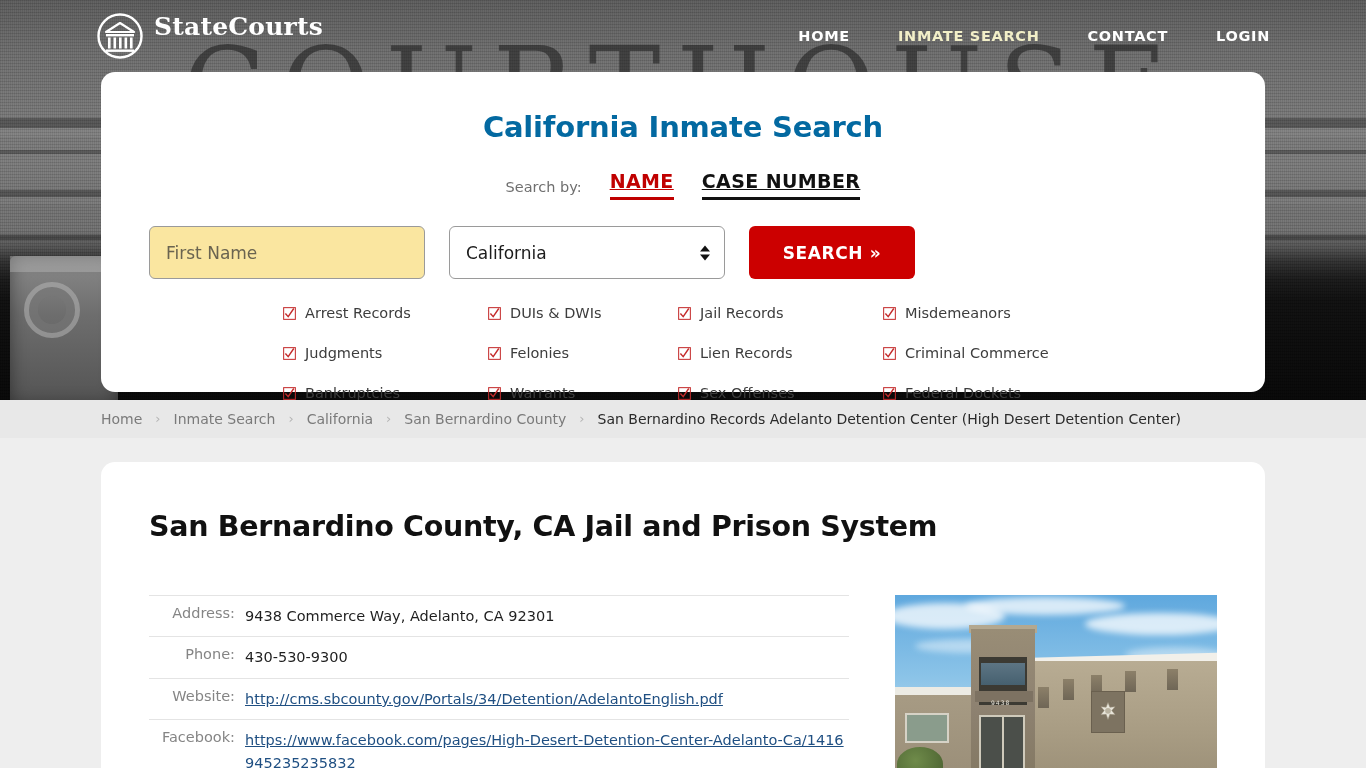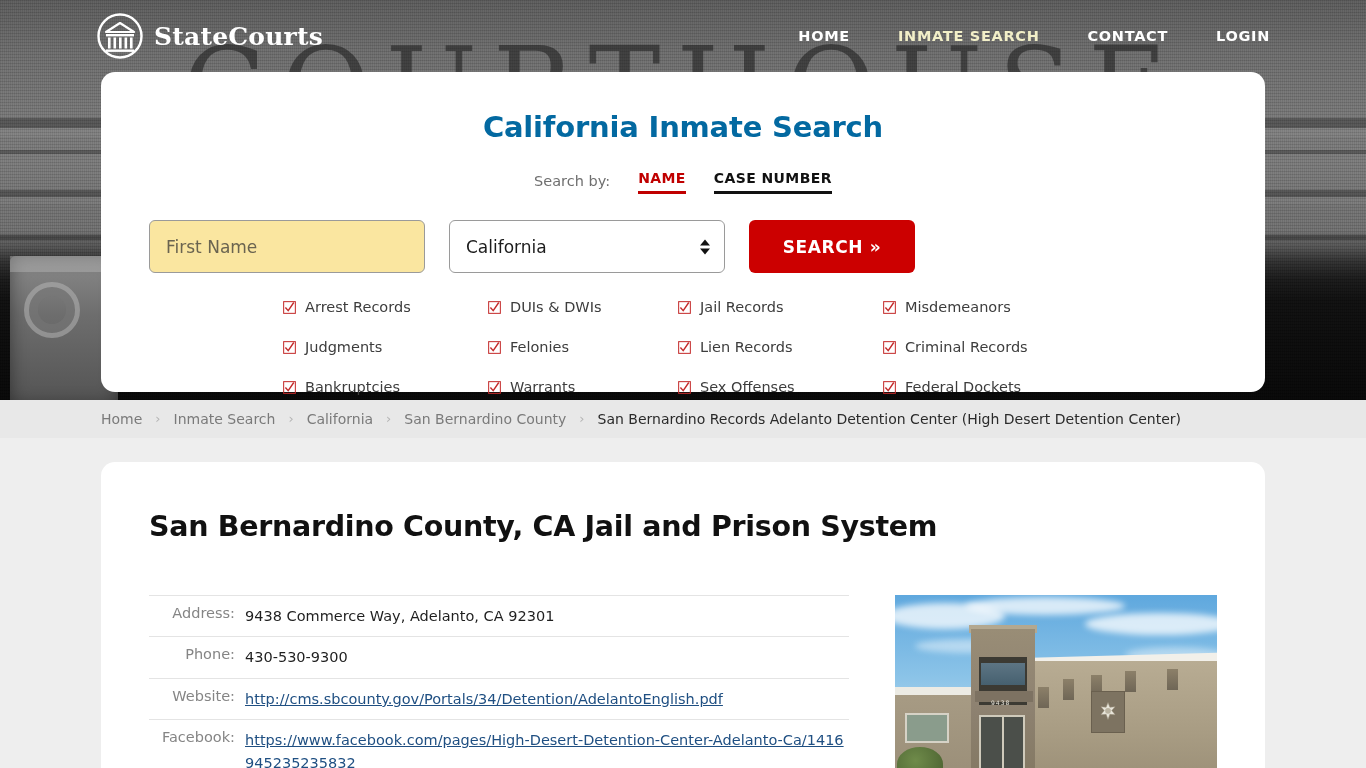--- a/index.html
+++ b/index.html
@@ -94,21 +94,21 @@
   .topbar {
     position: relative;
     z-index: 5;
     width: 1366px;
     height: 72px;
     display: flex;
     align-items: center;
     justify-content: space-between;
     padding: 0 96px 0 96px;
   }
-  .brand { display: flex; align-items: center; gap: 10px; }
+  .brand { display: flex; align-items: flex-start; gap: 10px; }
   .brand-mark { width: 48px; height: 48px; display: block; }
   .brand-name {
     font-family: "DejaVu Serif", "Liberation Serif", serif;
     font-weight: bold;
     font-size: 25px;
     color: #ffffff;
     letter-spacing: 0.2px;
   }
   .nav { display: flex; align-items: center; gap: 0; }
   .nav a {
@@ -144,25 +144,26 @@
   }
   .searchby-row {
     display: flex;
     align-items: flex-end;
     justify-content: center;
     gap: 28px;
     margin-top: 26px;
   }
   .searchby-label { font-size: 14.5px; color: #6f6f6f; padding-bottom: 5px; }
   .tab {
-    font-size: 14px;
+    font-size: 19px;
     font-weight: bold;
     letter-spacing: 0.4px;
     padding-bottom: 5px;
     cursor: pointer;
+    text-decoration: underline;
   }
   .tab.name { color: #c00000; border-bottom: 3px solid #c00000; }
   .tab.case { color: #111111; border-bottom: 3px solid #111111; }
 
   .form-row {
     display: flex;
     align-items: center;
     gap: 24px;
     margin-top: 26px;
   }
@@ -544,21 +545,21 @@
             <rect x="0.7" y="0.7" width="12.6" height="12.6" fill="none" stroke="#c42b2b" stroke-width="1.1"></rect>
             <path d="M2.6 7 L5.6 10.4 L11.6 1.6" fill="none" stroke="#c42b2b" stroke-width="1.5"></path>
           </svg>
         <span>Lien Records</span>
       </div>
       <div class="check">
         <svg class="cbox" viewBox="0 0 14 14">
             <rect x="0.7" y="0.7" width="12.6" height="12.6" fill="none" stroke="#c42b2b" stroke-width="1.1"></rect>
             <path d="M2.6 7 L5.6 10.4 L11.6 1.6" fill="none" stroke="#c42b2b" stroke-width="1.5"></path>
           </svg>
-        <span>Criminal Records</span>
+        <span>Criminal Commerce</span>
       </div>
 
       <div class="check">
         <svg class="cbox" viewBox="0 0 14 14">
             <rect x="0.7" y="0.7" width="12.6" height="12.6" fill="none" stroke="#c42b2b" stroke-width="1.1"></rect>
             <path d="M2.6 7 L5.6 10.4 L11.6 1.6" fill="none" stroke="#c42b2b" stroke-width="1.5"></path>
           </svg>
         <span>Bankruptcies</span>
       </div>
       <div class="check">

